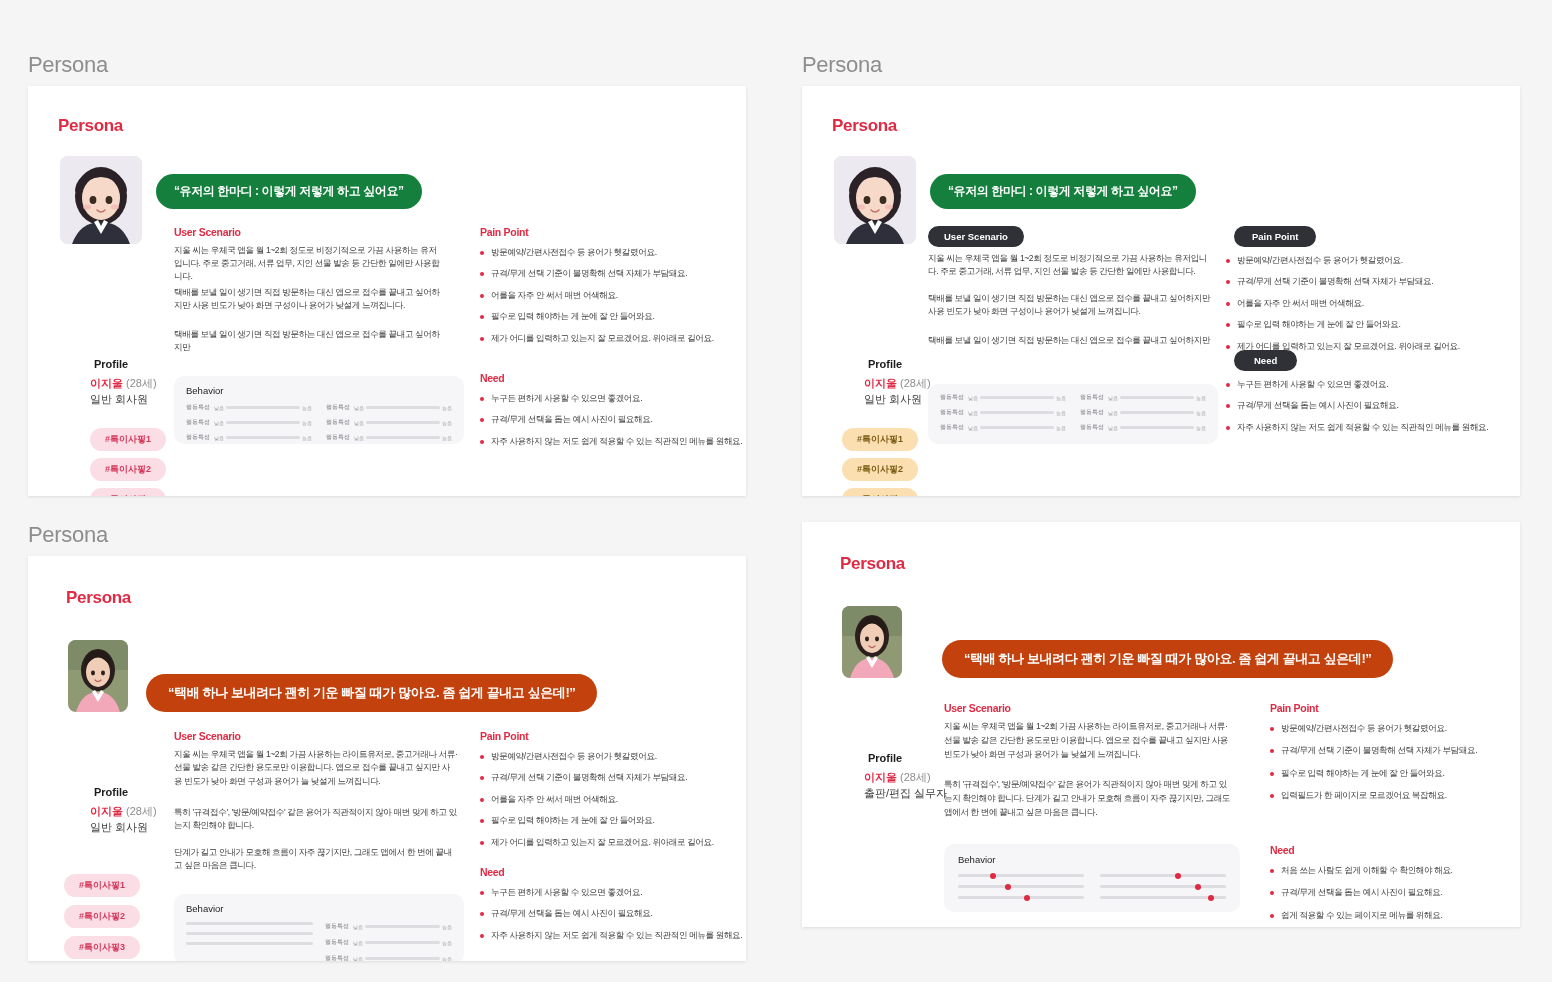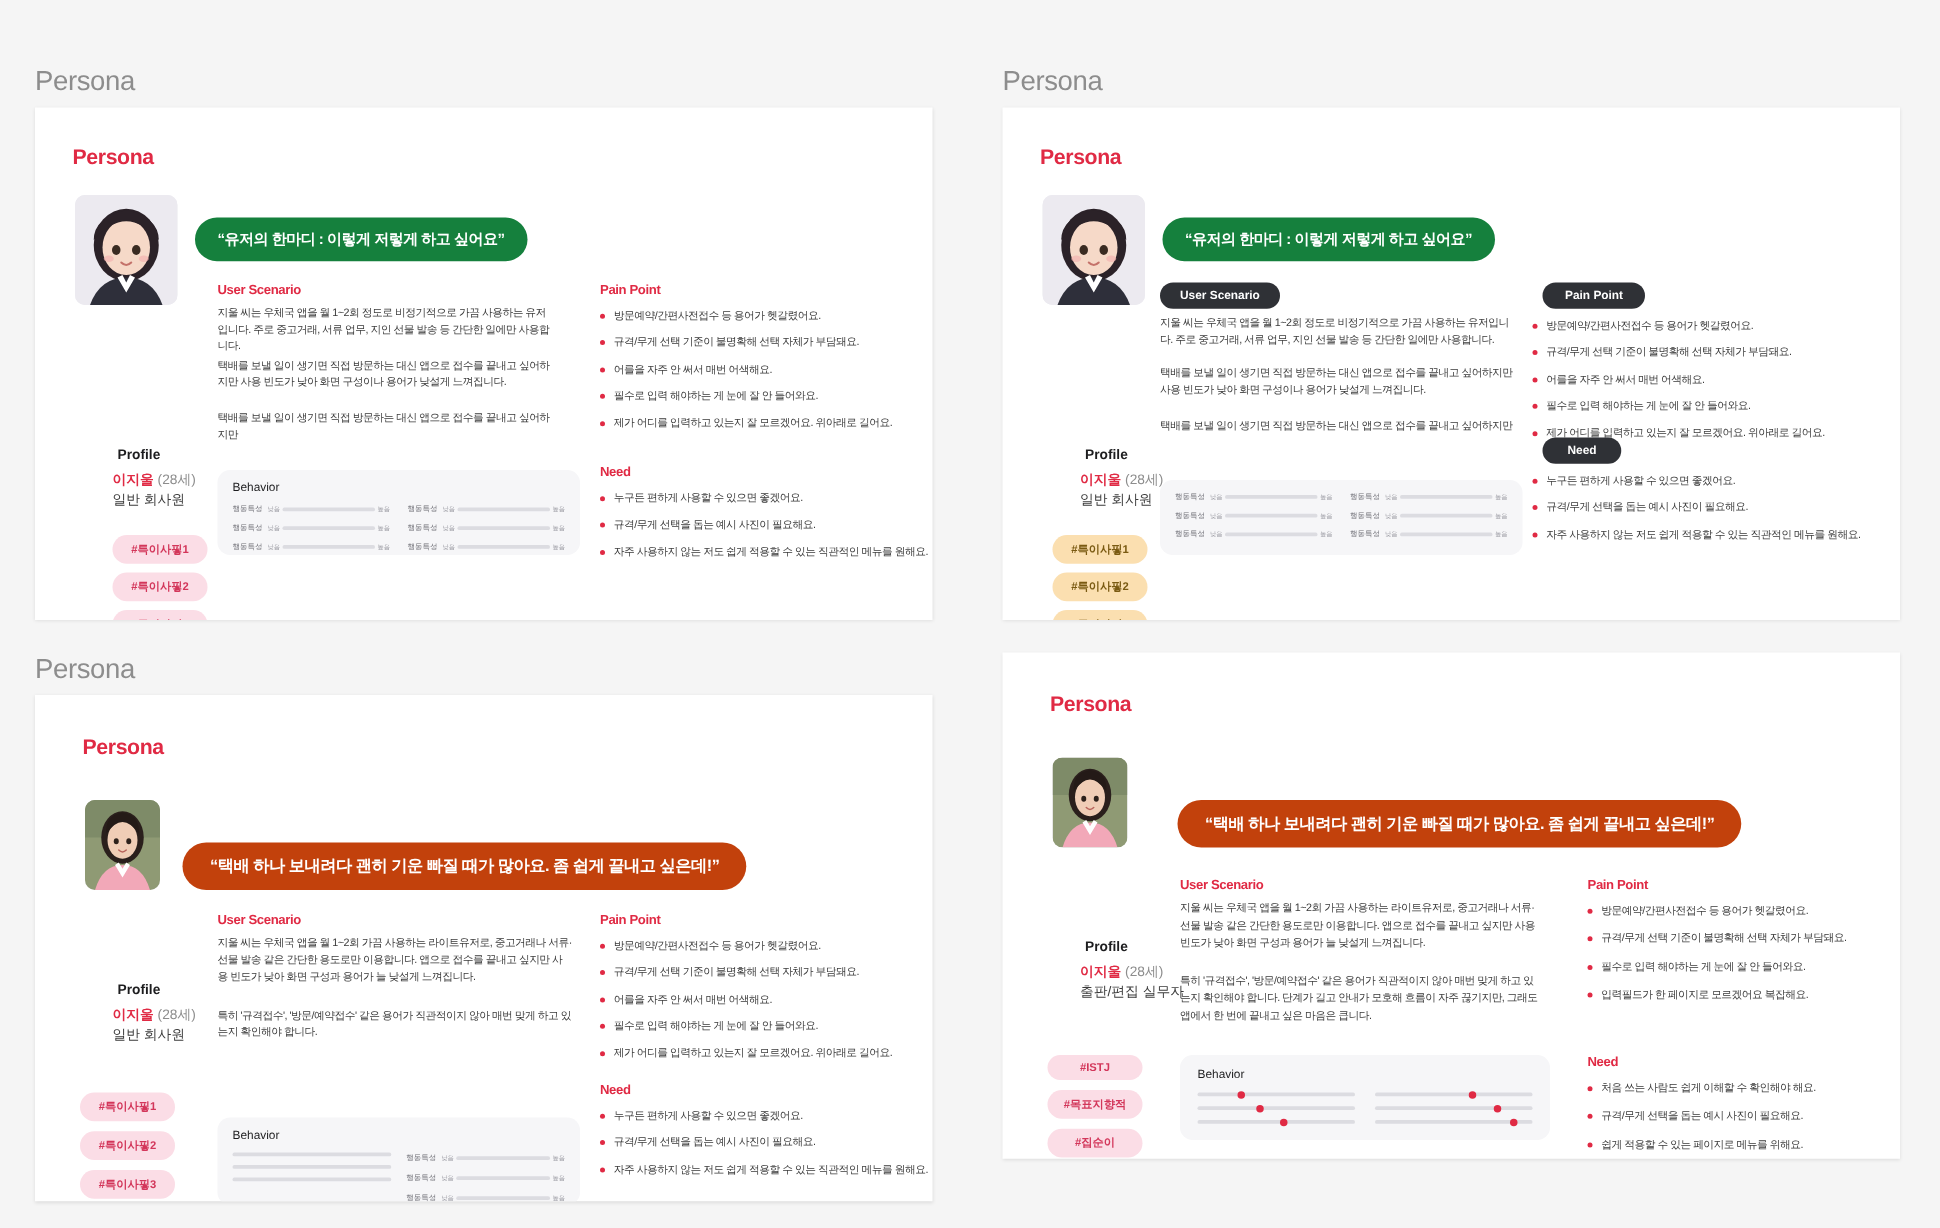--- a/index.html
+++ b/index.html
@@ -361,20 +361,21 @@
         <div class="tag pink" style="font-size:9px; padding:5px 0; margin-bottom:8px;">#특이사핗1</div>
         <div class="tag pink" style="font-size:9px; padding:5px 0; margin-bottom:8px;">#특이사핗2</div>
         <div class="tag pink" style="font-size:9px; padding:5px 0;">#특이사핗3</div>
       </div>
 
       <div class="quote-bubble grey" style="position:absolute; left:118px; top:118px; font-size:13px; padding:10px 22px;">“택배 하나 보내려다 괜히 기운 빠질 때가 많아요. 좀 쉽게 끝내고 싶은데!”</div>
 
       <div class="section-label" style="position:absolute; left:146px; top:174px; font-size:10.5px;">User Scenario</div>
       <div class="body-text" style="position:absolute; left:146px; top:192px; width:284px; font-size:8.6px; line-height:1.55;">지울 씨는 우체국 앱을 월 1~2회 가끔 사용하는 라이트유저로, 중고거래나 서류·선물 발송 같은 간단한 용도로만 이용합니다. 앱으로 접수를 끝내고 싶지만 사용 빈도가 낮아 화면 구성과 용어가 늘 낮설게 느껴집니다.</div>
       <div class="body-text" style="position:absolute; left:146px; top:250px; width:284px; font-size:8.6px; line-height:1.55;">특히 '규격접수', '방문/예약접수' 같은 용어가 직관적이지 않아 매번 맞게 하고 있는지 확인해야 합니다.</div>
+      <div class="body-text" style="position:absolute; left:146px; top:290px; width:284px; font-size:8.6px; line-height:1.55;">단계가 길고 안내가 모호해 흐름이 자주 끊기지만, 그래도 앱에서 한 번에 끝내고 싶은 마음은 큽니다.</div>
 
       <div class="behavior-box" style="position:absolute; left:146px; top:338px; width:290px; height:70px; padding:9px 12px;">
         <div class="behavior-title" style="font-size:9.5px; margin-bottom:8px;">Behavior</div>
         <div style="display:flex; gap:12px;">
           <div style="flex:1;">
             <div class="bh-row" style="margin-bottom:7px;">
               <span class="bh-bar" style="height:3px; flex:1;"></span>
             </div>
             <div class="bh-row" style="margin-bottom:7px;">
               <span class="bh-bar" style="height:3px; flex:1;"></span>
@@ -442,25 +443,20 @@
           <path d="M24 52 L30 62 L36 52 L33 50 L30 55 L27 50 Z" fill="#ffffff"></path>
         </svg>
       </div>
       <div class="profile-label" style="position:absolute; left:66px; top:230px; font-size:11px;">Profile</div>
       <div class="profile-name" style="position:absolute; left:62px; top:248px; font-size:11px;">
         <span>이지울</span>
         <span class="age">(28세)</span>
       </div>
       <div class="profile-role" style="position:absolute; left:62px; top:264px; font-size:11px;">출판/편집 실무자</div>
 
-      <div style="position:absolute; left:36px; top:322px; width:76px;">
-        <div class="tag pink" style="font-size:9px; padding:5px 0; margin-bottom:8px;">#ISTJ</div>
-        <div class="tag pink" style="font-size:9px; padding:5px 0; margin-bottom:8px;">#목표지향적</div>
-        <div class="tag pink" style="font-size:9px; padding:5px 0;">#집순이</div>
-      </div>
 
       <div class="quote-bubble grey" style="position:absolute; left:140px; top:118px; font-size:13px; padding:10px 22px;">“택배 하나 보내려다 괜히 기운 빠질 때가 많아요. 좀 쉽게 끝내고 싶은데!”</div>
 
       <div class="section-label" style="position:absolute; left:142px; top:180px; font-size:10.5px;">User Scenario</div>
       <div class="body-text" style="position:absolute; left:142px; top:198px; width:288px; font-size:8.6px; line-height:1.6;">지울 씨는 우체국 앱을 월 1~2회 가끔 사용하는 라이트유저로, 중고거래나 서류·선물 발송 같은 간단한 용도로만 이용합니다. 앱으로 접수를 끝내고 싶지만 사용 빈도가 낮아 화면 구성과 용어가 늘 낮설게 느껴집니다.</div>
       <div class="body-text" style="position:absolute; left:142px; top:256px; width:288px; font-size:8.6px; line-height:1.6;">특히 '규격접수', '방문/예약접수' 같은 용어가 직관적이지 않아 매번 맞게 하고 있는지 확인해야 합니다. 단계가 길고 안내가 모호해 흐름이 자주 끊기지만, 그래도 앱에서 한 번에 끝내고 싶은 마음은 큽니다.</div>
 
       <div class="behavior-box" style="position:absolute; left:142px; top:322px; width:296px; height:68px; padding:10px 14px;">
         <div class="behavior-title" style="font-size:9.5px; margin-bottom:9px;">Behavior</div>
         <div style="display:flex; gap:16px;">

